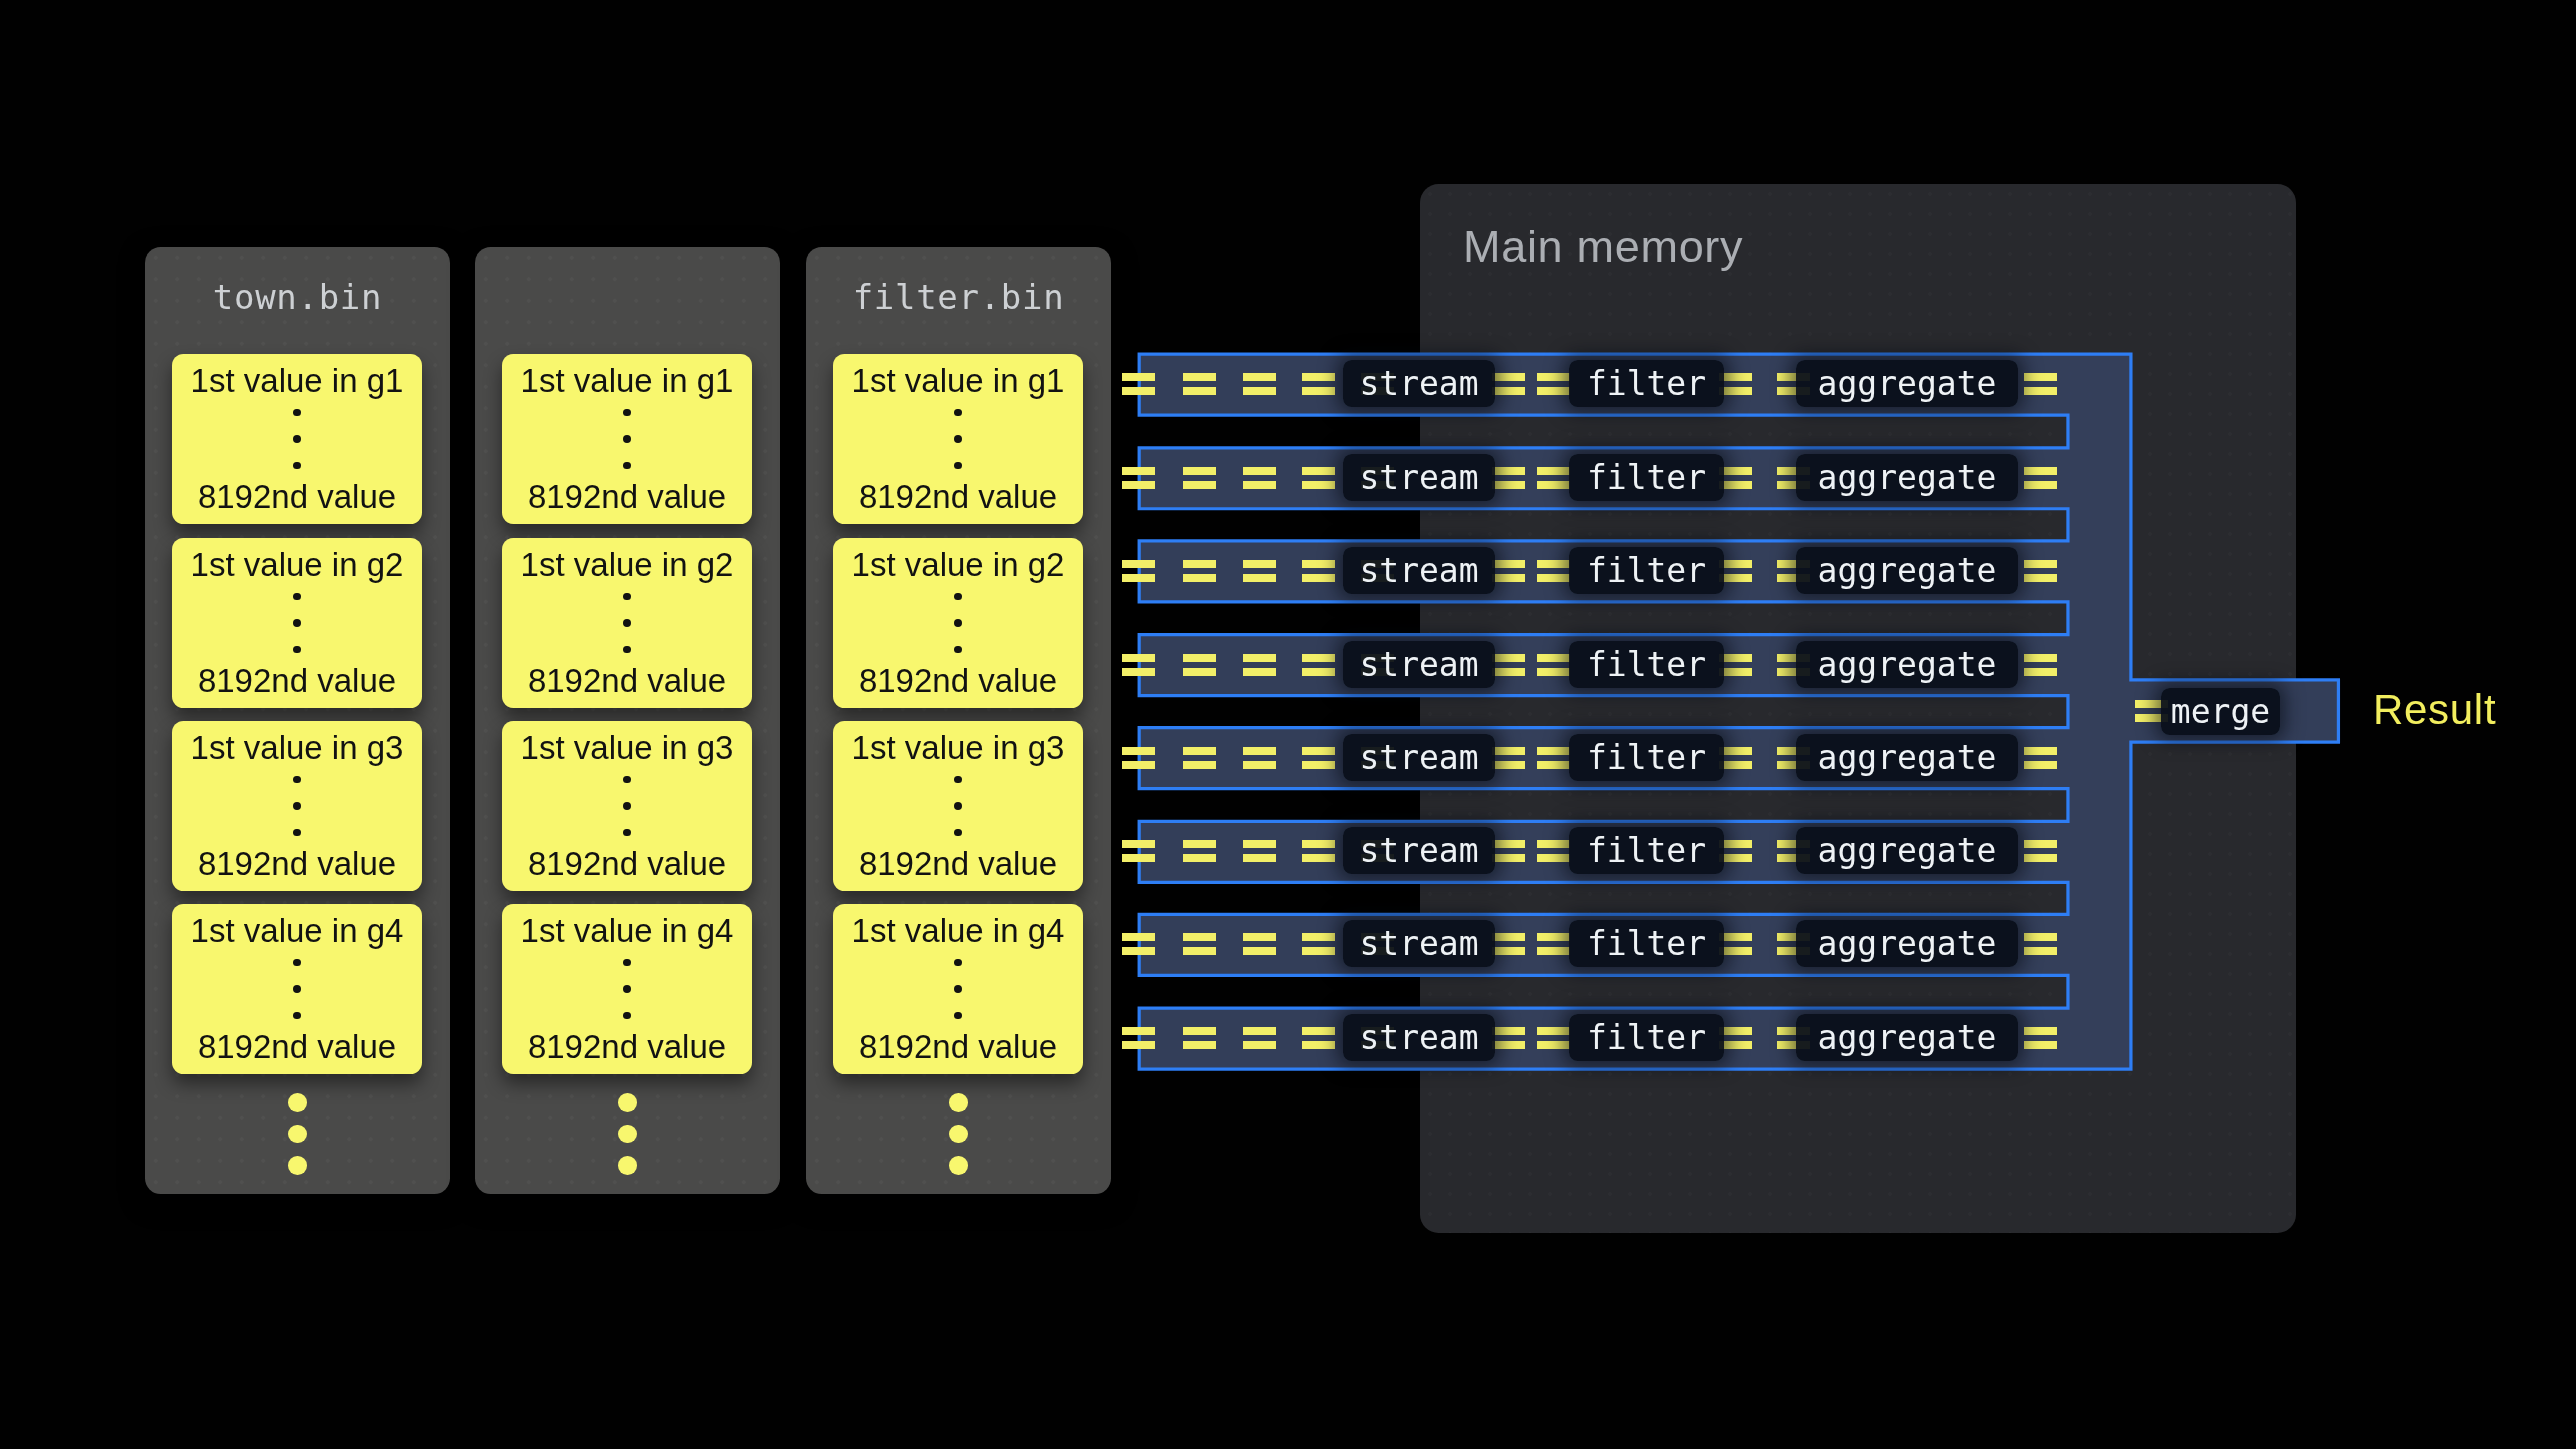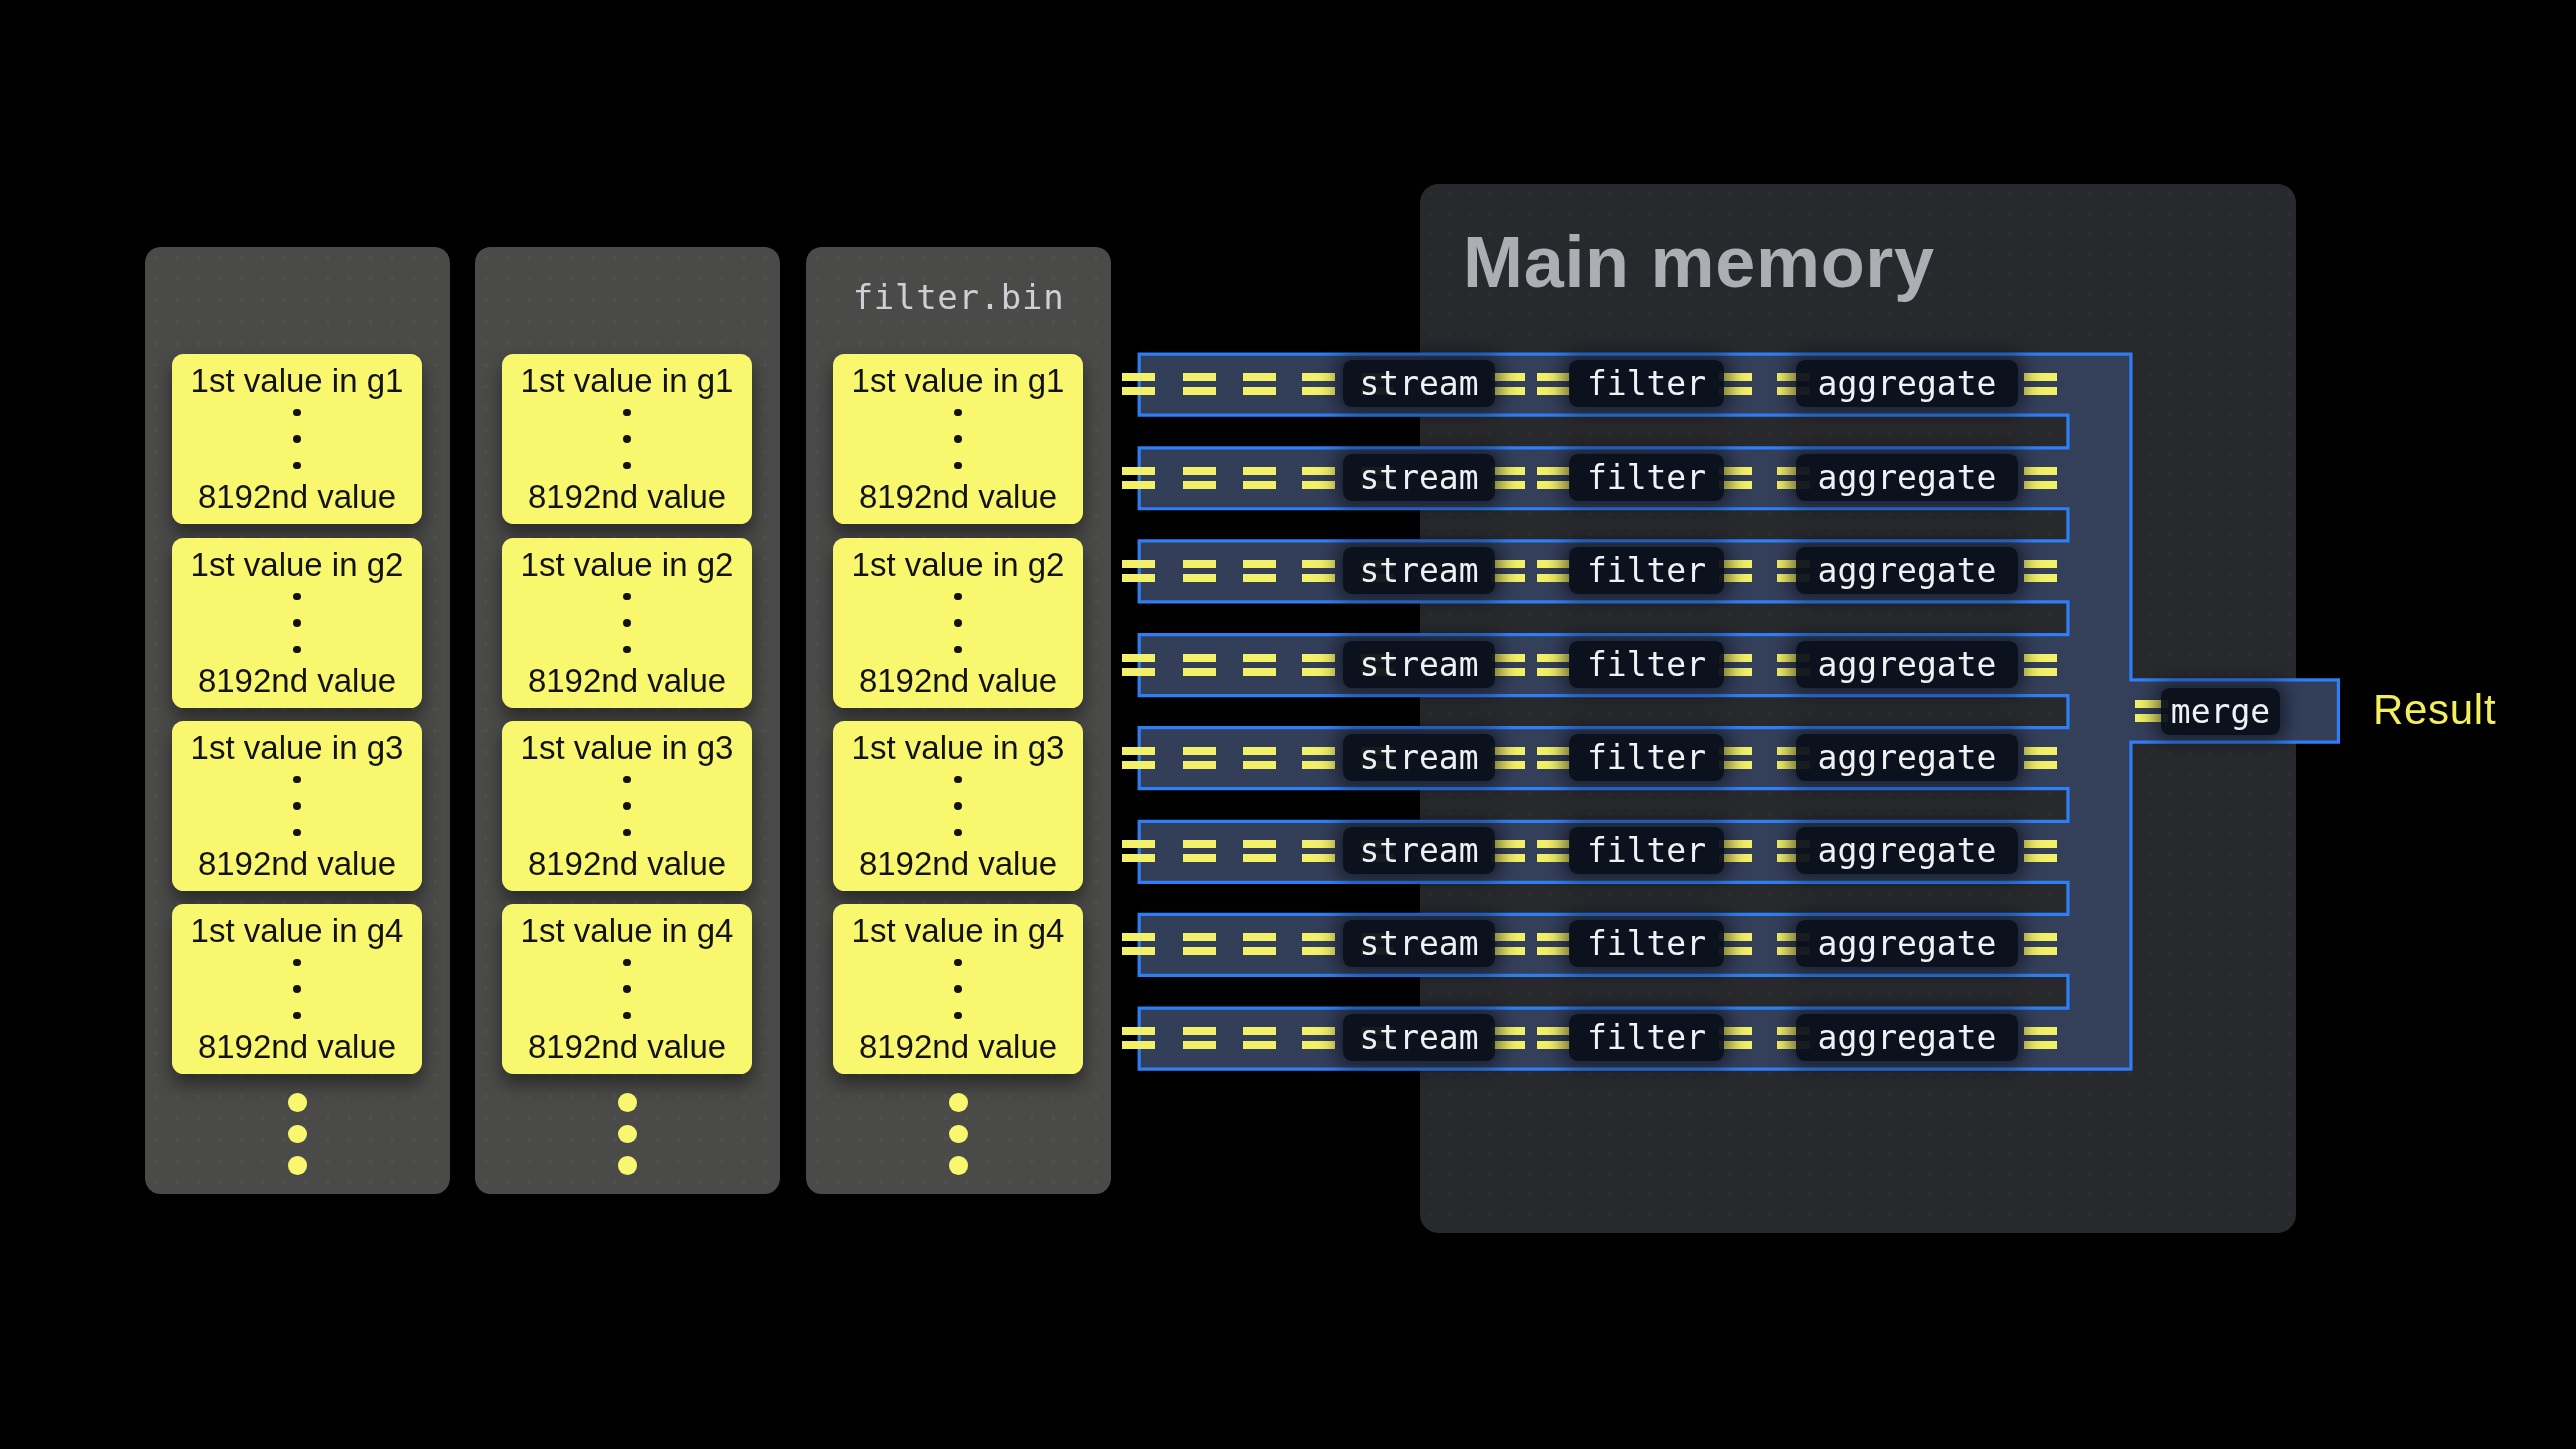--- a/index.html
+++ b/index.html
@@ -42,21 +42,21 @@
   
   #memory-panel{
     position:absolute;left:1420px;top:184px;width:876px;height:1049px;
     background-color:#28292d;
     background-image:radial-gradient(rgba(255,255,255,0.02) 1.8px, transparent 2.1px);
     background-size:20px 20px;
     border-radius:18.6px;
   }
   #memory-title{
     position:absolute;left:43px;top:37px;
-    font-size:72px;font-weight:700;color:#abaeb3;letter-spacing:0.7px;
+    font-size:45px;font-weight:400;color:#abaeb3;letter-spacing:0.7px;
   }
   
   #pipe-svg{position:absolute;left:0;top:0;}
   
   .pipe-row{position:absolute;left:1122px;width:1016px;height:77px;}
   .dash{
     position:absolute;width:33px;height:22px;box-sizing:border-box;
     border-top:8.6px solid var(--dash,#f2ef68);
     border-bottom:8.6px solid var(--dash,#f2ef68);
     top:19.3px;
@@ -86,20 +86,21 @@
   <div id="memory-panel">
     <div id="memory-title">Main memory</div>
   </div>
 
   <svg id="pipe-svg" width="2576" height="1449" viewBox="0 0 3600 2025">
     <path d="M1592 495 H2978 V950 H3268 V1037 H2978 V1494 H1592 V1409 H2890 V1363 H1592 V1278 H2890 V1233 H1592 V1148 H2890 V1102 H1592 V1017 H2890 V972 H1592 V887 H2890 V841 H1592 V756 H2890 V711 H1592 V626 H2890 V580 H1592 Z" fill="#35415d" fill-opacity="0.96" stroke="#2e7ef5" stroke-width="4.5"></path>
   </svg>
 
   <div id="columns-layer">
       <div class="file-col" style="left: 145px;">
+        <div class="file-col-title">town.bin</div>
         <div class="granule" style="top: 107px;">
           <div class="granule-label">1st value in g1</div>
           <div class="mini-dots">
             <div class="mini-dot"></div>
             <div class="mini-dot"></div>
             <div class="mini-dot"></div>
           </div>
           <div class="granule-label">8192nd value</div>
         </div>
         <div class="granule" style="top: 291px;">

